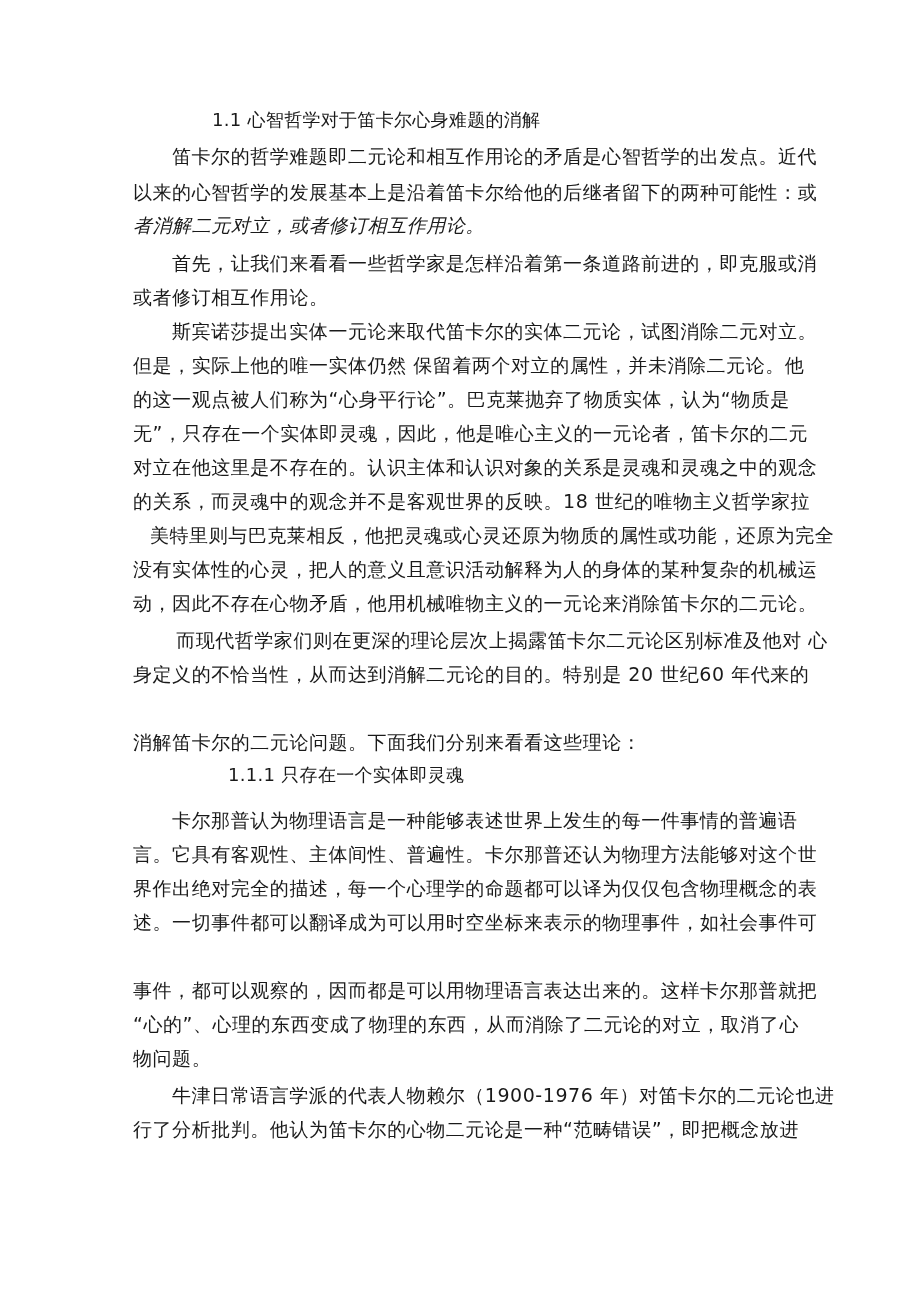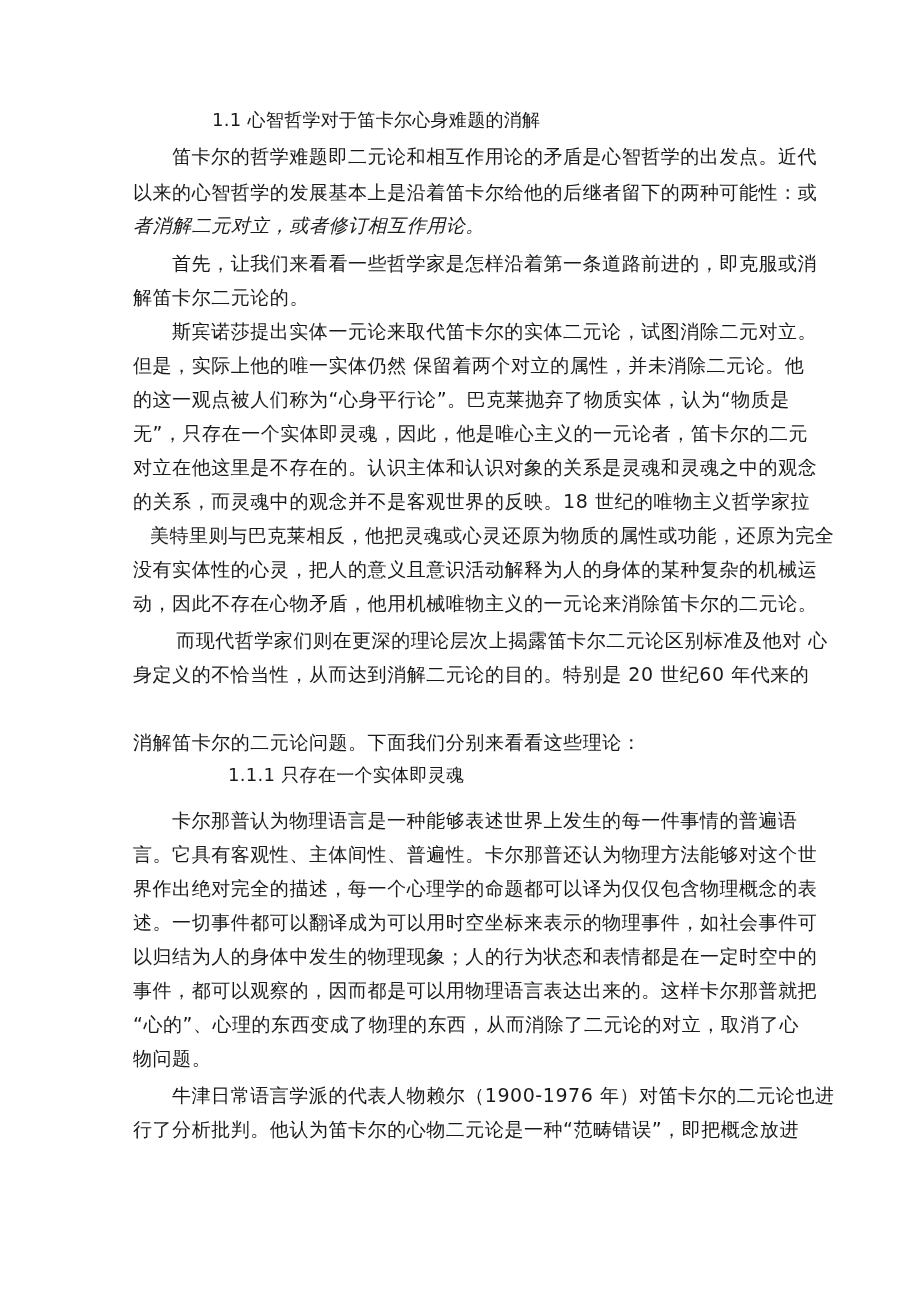--- a/index.html
+++ b/index.html
@@ -39,37 +39,36 @@
 </style>
 </head>
 <body>
 
 <div class="page" id="page">
     <div class="line heading" style="left: 212px; top: 96px;">1.1 心智哲学对于笛卡尔心身难题的消解</div>
     <div class="line" style="left: 133px; top: 168px;">以来的心智哲学的发展基本上是沿着笛卡尔给他的后继者留下的两种可能性：或</div>
     <div class="line" style="left: 172px; top: 132px;">笛卡尔的哲学难题即二元论和相互作用论的矛盾是心智哲学的出发点。近代</div>
     <div class="line" style="left: 133px; top: 201px; font-style: italic;">者消解二元对立，或者修订相互作用论。</div>
     <div class="line" style="left: 172px; top: 239px;">首先，让我们来看看一些哲学家是怎样沿着第一条道路前进的，即克服或消</div>
-    <div class="line" style="left: 133px; top: 273px;">解笛卡尔二元论的。</div>
+    <div class="line" style="left: 133px; top: 273px;">或者修订相互作用论。</div>
     <div class="line" style="left: 172px; top: 307px;">斯宾诺莎提出实体一元论来取代笛卡尔的实体二元论，试图消除二元对立。</div>
     <div class="line" style="left: 133px; top: 341px;">但是，实际上他的唯一实体仍然 保留着两个对立的属性，并未消除二元论。他</div>
     <div class="line" style="left: 133px; top: 375px;">的这一观点被人们称为“心身平行论”。巴克莱抛弃了物质实体，认为“物质是</div>
     <div class="line" style="left: 133px; top: 409px;">无”，只存在一个实体即灵魂，因此，他是唯心主义的一元论者，笛卡尔的二元</div>
     <div class="line" style="left: 133px; top: 443px;">对立在他这里是不存在的。认识主体和认识对象的关系是灵魂和灵魂之中的观念</div>
     <div class="line" style="left: 133px; top: 477px;">的关系，而灵魂中的观念并不是客观世界的反映。18 世纪的唯物主义哲学家拉</div>
     <div class="line" style="left: 150px; top: 511px;">美特里则与巴克莱相反，他把灵魂或心灵还原为物质的属性或功能，还原为完全</div>
     <div class="line" style="left: 133px; top: 545px;">没有实体性的心灵，把人的意义且意识活动解释为人的身体的某种复杂的机械运</div>
     <div class="line" style="left: 133px; top: 579px;">动，因此不存在心物矛盾，他用机械唯物主义的一元论来消除笛卡尔的二元论。</div>
     <div class="line" style="left: 172px; top: 616px; text-align: center;">而现代哲学家们则在更深的理论层次上揭露笛卡尔二元论区别标准及他对  心</div>
     <div class="line" style="left: 133px; top: 650px;">身定义的不恰当性，从而达到消解二元论的目的。特别是 20 世纪60 年代来的</div>
     <div class="line" style="left: 133px; top: 718px;">消解笛卡尔的二元论问题。下面我们分别来看看这些理论：</div>
     <div class="line heading" style="left: 228px; top: 751px;">1.1.1 只存在一个实体即灵魂</div>
     <div class="line" style="left: 172px; top: 796px;">卡尔那普认为物理语言是一种能够表述世界上发生的每一件事情的普遍语</div>
     <div class="line" style="left: 133px; top: 830px;">言。它具有客观性、主体间性、普遍性。卡尔那普还认为物理方法能够对这个世</div>
     <div class="line" style="left: 133px; top: 864px;">界作出绝对完全的描述，每一个心理学的命题都可以译为仅仅包含物理概念的表</div>
     <div class="line" style="left: 133px; top: 898px;">述。一切事件都可以翻译成为可以用时空坐标来表示的物理事件，如社会事件可</div>
-    <div class="line" style="left: 133px; top: 932px;">以归结为人的身体中发生的物理现象；人的行为状态和表情都是在一定时空中的</div>
     <div class="line" style="left: 133px; top: 966px;">事件，都可以观察的，因而都是可以用物理语言表达出来的。这样卡尔那普就把</div>
     <div class="line" style="left: 133px; top: 1000px;">“心的”、心理的东西变成了物理的东西，从而消除了二元论的对立，取消了心</div>
     <div class="line" style="left: 133px; top: 1034px;">物问题。</div>
     <div class="line" style="left: 172px; top: 1071px;">牛津日常语言学派的代表人物赖尔（1900-1976 年）对笛卡尔的二元论也进</div>
     <div class="line" style="left: 133px; top: 1105px;">行了分析批判。他认为笛卡尔的心物二元论是一种“范畴错误”，即把概念放进</div>
   </div>
 
 </body></html>

